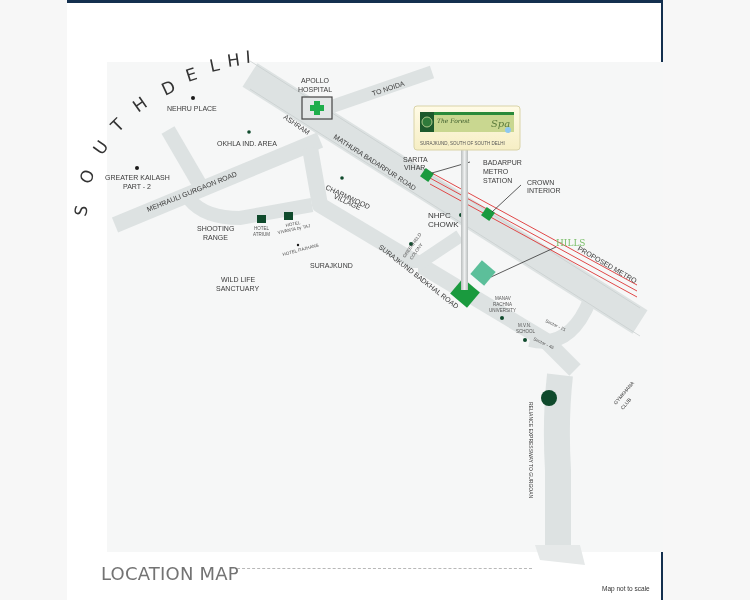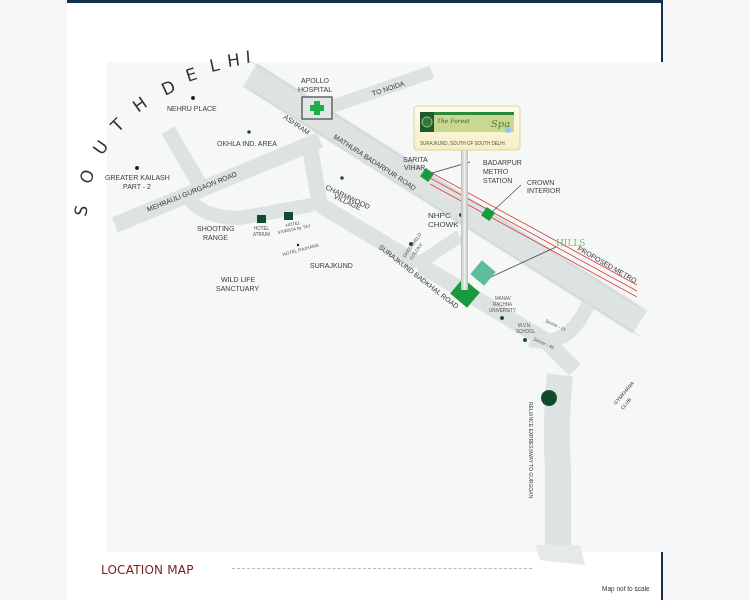--- a/index.html
+++ b/index.html
@@ -19,21 +19,21 @@
   .canvas {
     position: absolute; left: 107px; top: 62px; width: 556px; height: 490px;
     background: #f6f7f7;
   }
   svg.map { position: absolute; left: 0; top: 0; width: 750px; height: 600px; }
   .lbl { font-family: "Liberation Sans", sans-serif; fill: #3a3a3a; font-size: 7px; }
   .lbl-sm { font-family: "Liberation Sans", sans-serif; fill: #555; font-size: 4.5px; }
   .big { font-family: "DejaVu Sans", sans-serif; fill: #333; font-size: 17px; letter-spacing: 1px; }
   .title {
     position: absolute; left: 101px; top: 563px;
-    font-family: "DejaVu Sans", sans-serif; font-size: 12px; color: #7f1d1d;
+    font-family: "DejaVu Sans", sans-serif; font-size: 18px; color: #737373;
     letter-spacing: 0.2px;
   }
   .dash {
     position: absolute; left: 232px; top: 568px; width: 300px; height: 0;
     border-top: 1px dashed #b8b8b8;
   }
   .note {
     position: absolute; left: 602px; top: 585px;
     font-family: "Liberation Sans", sans-serif; font-size: 6.5px; color: #333;
   }

